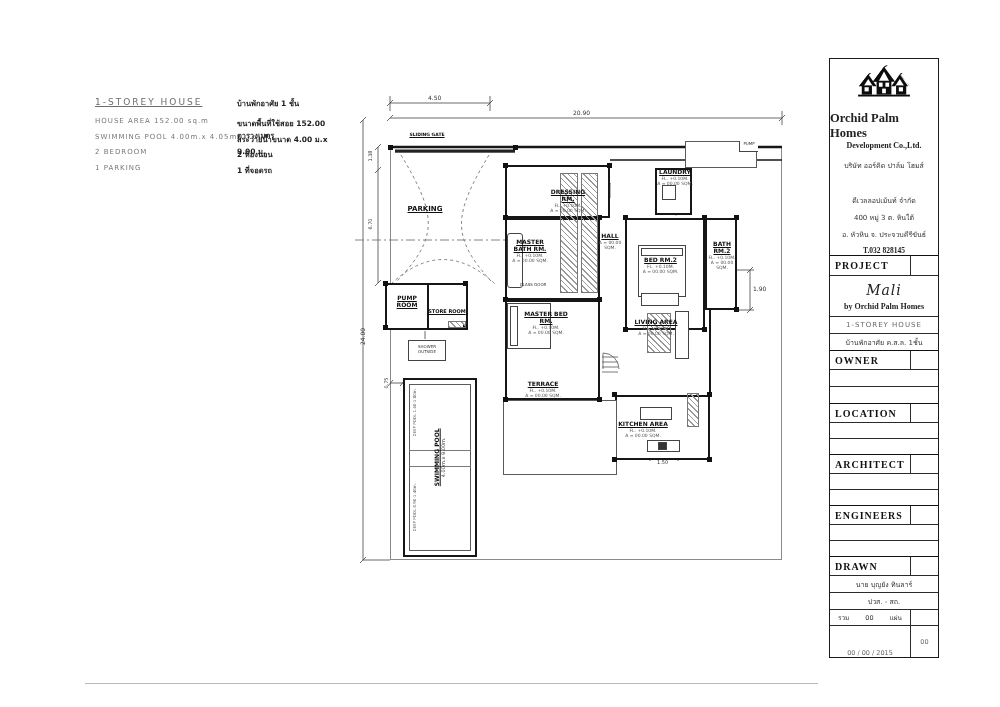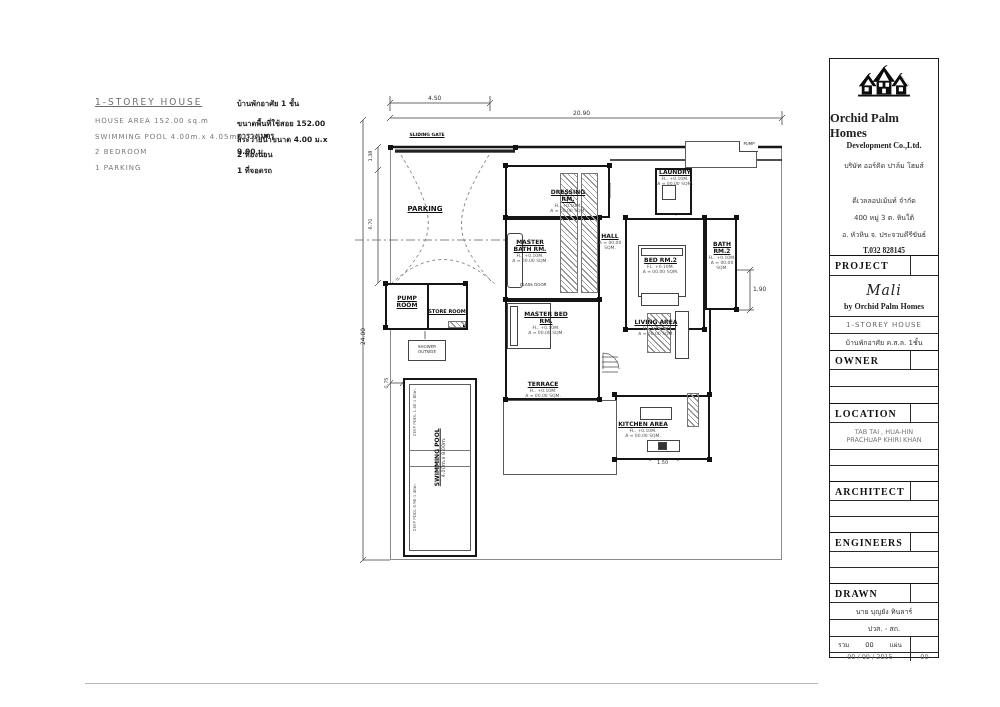--- a/index.html
+++ b/index.html
@@ -372,24 +372,20 @@
       <div class="tb-head-label">OWNER</div>
       <div class="tb-head-cell"></div>
     </div>
     <div class="tb-row" style="height:16px;"></div>
     <div class="tb-row" style="height:16px;"></div>
 
     <div class="tb-row tb-head" style="height:18px;">
       <div class="tb-head-label">LOCATION</div>
       <div class="tb-head-cell"></div>
     </div>
-    <div class="tb-row" style="height:26px;flex-direction:column;">
-      <div class="tb-center" style="font-size:6.5px;color:#777;">TAB TAI , HUA-HIN</div>
-      <div class="tb-center" style="font-size:6.5px;color:#777;">PRACHUAP KHIRI KHAN</div>
-    </div>
     <div class="tb-row" style="height:15px;"></div>
     <div class="tb-row" style="height:15px;"></div>
 
     <div class="tb-row tb-head" style="height:18px;">
       <div class="tb-head-label">ARCHITECT</div>
       <div class="tb-head-cell"></div>
     </div>
     <div class="tb-row" style="height:15px;"></div>
     <div class="tb-row" style="height:15px;"></div>
 

